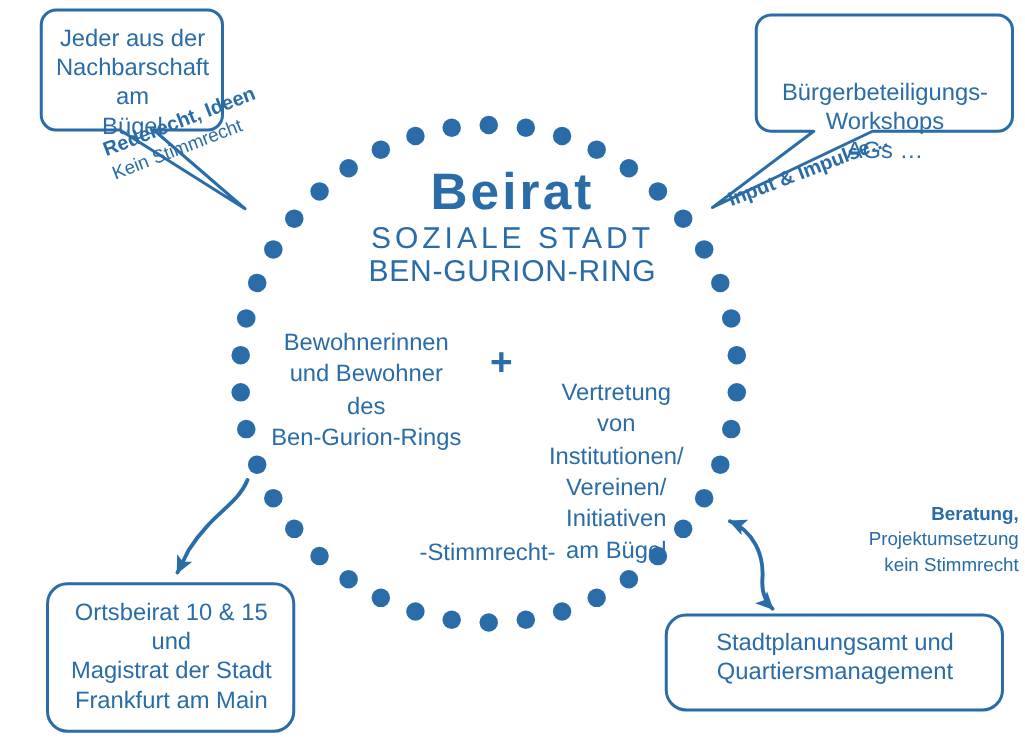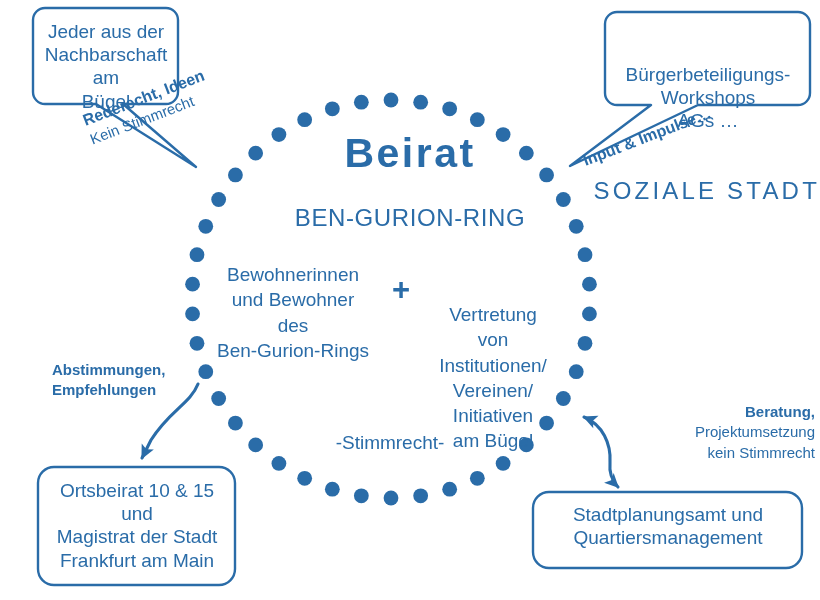--- a/index.html
+++ b/index.html
@@ -29,21 +29,21 @@
   .box-text{text-align:center;font-size:19px;font-weight:400;}
   #box-bl-text{left:44px;top:479px;width:186px;}
   #box-br-text{left:540px;top:503px;width:256px;}
 
   
   #title-beirat{
     left:0;top:128px;width:820px;text-align:center;
     font-size:41px;font-weight:700;letter-spacing:2.5px;
   }
   #title-sub1{
-    left:0;top:176px;width:820px;text-align:right;
+    left:0;top:176px;width:820px;text-align:center;
     font-size:24px;font-weight:400;letter-spacing:3.2px;
   }
   #title-sub2{
     left:0;top:203px;width:820px;text-align:center;
     font-size:24px;font-weight:400;letter-spacing:0.6px;
   }
   #col-left{
     left:203px;top:262px;width:180px;text-align:center;
     font-size:19px;line-height:1.33;
   }
@@ -182,20 +182,19 @@
   <div class="txt" id="plus-sign">+</div>
   <div class="txt" id="col-right">Vertretung<br>von<br>Institutionen/<br>Vereinen/<br>Initiativen<br>am Bügel</div>
   <div class="txt" id="stimmrecht">-Stimmrecht-</div>
 
   <div class="txt rot-label" id="lbl-rederecht">
     <span class="l1">Rederecht, Ideen</span>
     <span class="l2">Kein Stimmrecht</span>
   </div>
   <div class="txt rot-label" id="lbl-input">Input &amp; Impulse…</div>
 
-  <div class="txt" id="lbl-abstimmungen">Abstimmungen,<br>Empfehlungen</div>
   <div class="txt" id="lbl-beratung">
     <span class="b1">Beratung,</span>
     <span class="b2">Projektumsetzung</span>
     <span class="b3">kein Stimmrecht</span>
   </div>
 
 </div>
 
 </body></html>

